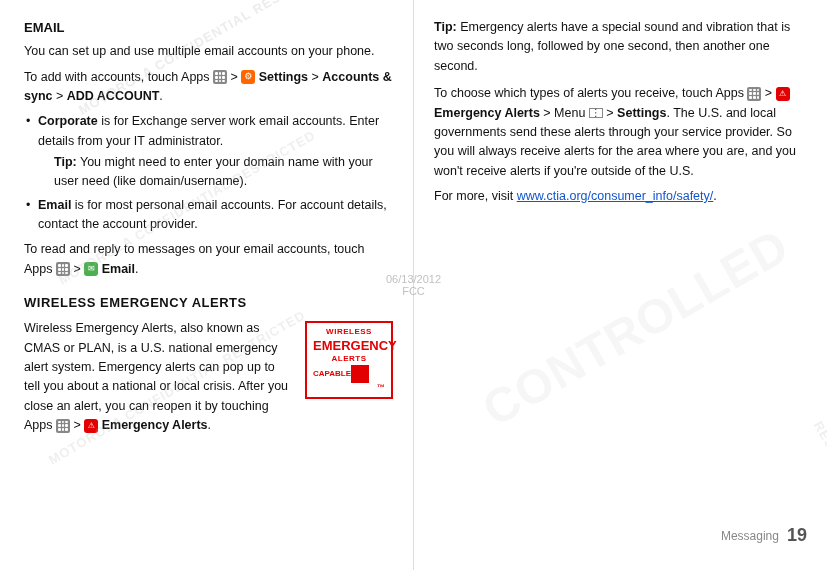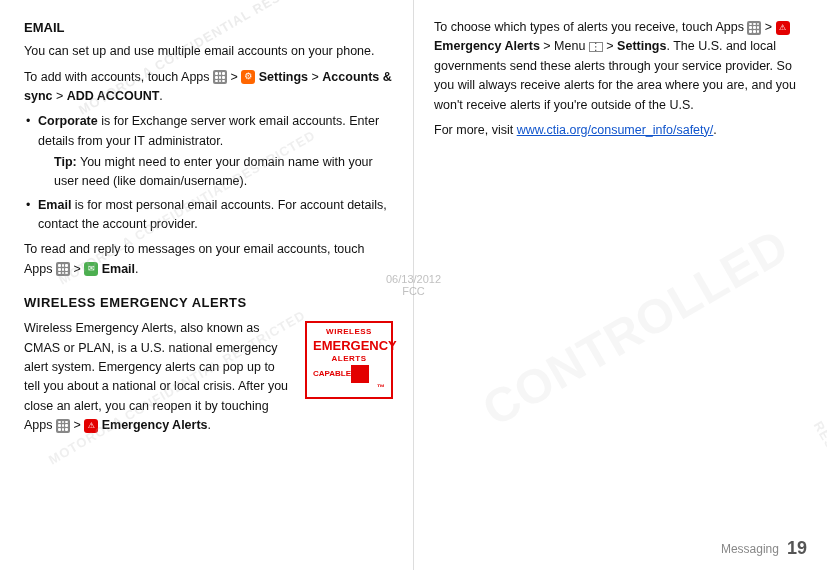--- a/index.html
+++ b/index.html
@@ -238,21 +238,21 @@
       color: #333;
     }
 
     .link-text {
       color: #1155cc;
       text-decoration: underline;
     }
 
     .page-footer {
       position: absolute;
-      bottom: 11px;
+      bottom: 24px;
       right: 20px;
       font-size: 12px;
       color: #888;
       display: flex;
       align-items: center;
       gap: 8px;
     }
     .page-footer .page-label {
       color: #888;
     }
@@ -368,20 +368,24 @@
             <div class="wea-tm">™</div>
           </div>
         </div>
       </div>
     </div>
 
   </div>
 
   <div class="right-col">
 
+    <div class="tip-block">
+      <span class="tip-label">Tip:</span>
+      <span> Emergency alerts have a special sound and vibration that is two seconds long, followed by one second, then another one second.</span>
+    </div>
 
     <p>
       <span>To choose which types of alerts you receive, touch Apps</span>
       <span class="apps-icon">
           <span></span>
           <span></span>
           <span></span>
           <span></span>
           <span></span>
           <span></span>

